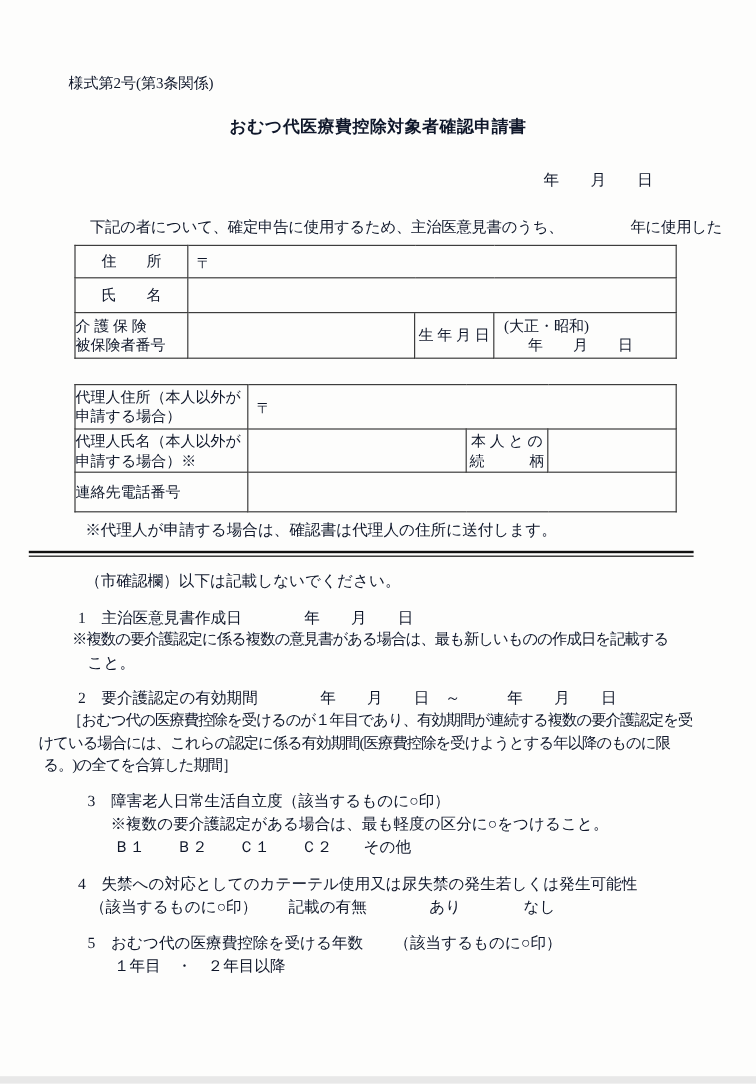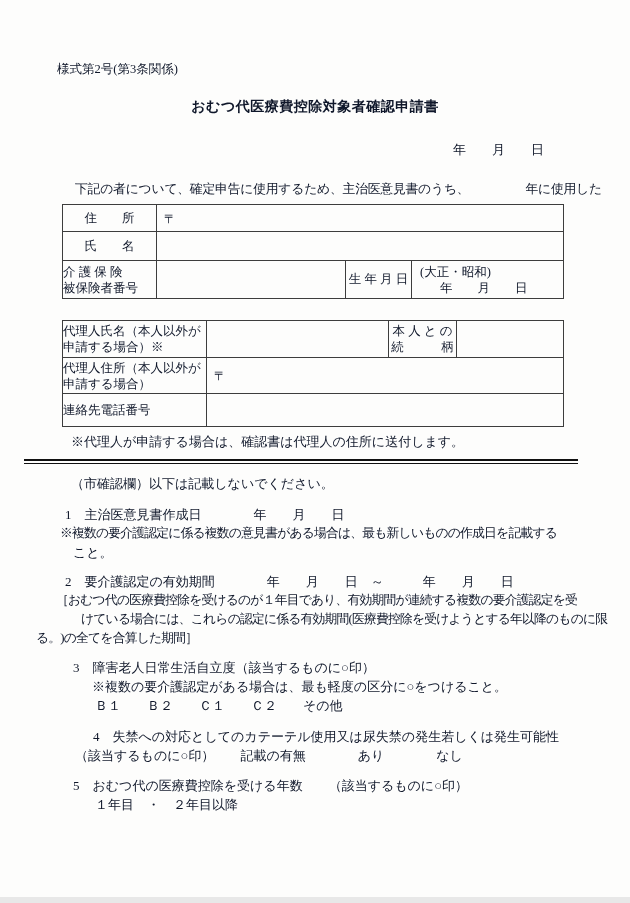--- a/index.html
+++ b/index.html
@@ -94,28 +94,28 @@
 
   <table class="frm t2">
     <colgroup>
         <col style="width:144px">
         <col style="width:182px">
         <col style="width:68px">
         <col style="width:107px">
       </colgroup>
     <tbody>
         <tr>
+      <td class="lab2"><div>代理人住所（本人以外が</div><div>申請する場合）</div></td>
+      <td class="val" colspan="3"><span class="yu">〒</span></td>
+    </tr>
+    <tr>
       <td class="lab2"><div>代理人氏名（本人以外が</div><div>申請する場合）※</div></td>
       <td class="val"></td>
       <td class="rel"><div>本 人 と の</div><div>続　　　柄</div></td>
       <td class="val"></td>
-    </tr>
-    <tr>
-      <td class="lab2"><div>代理人住所（本人以外が</div><div>申請する場合）</div></td>
-      <td class="val" colspan="3"><span class="yu">〒</span></td>
     </tr>
     <tr>
       <td class="lab2">連絡先電話番号</td>
       <td class="val" colspan="3"></td>
     </tr>
   </tbody>
     </table>
 
   <div class="agent-note">※代理人が申請する場合は、確認書は代理人の住所に送付します。</div>
 
@@ -125,32 +125,32 @@
 
   <div class="item" style="margin-top:13px">
     <div class="ln" style="padding-left:65px">1　主治医意見書作成日　　　　年　　月　　日</div>
     <div class="ln tight" style="padding-left:60px">※複数の要介護認定に係る複数の意見書がある場合は、最も新しいものの作成日を記載する</div>
     <div class="ln" style="padding-left:73px">こと。</div>
   </div>
 
   <div class="item" style="margin-top:10px">
     <div class="ln" style="padding-left:65px">2　要介護認定の有効期間　　　　年　　月　　日　～　　　年　　月　　日</div>
     <div class="ln tight" style="padding-left:56px">［おむつ代の医療費控除を受けるのが１年目であり、有効期間が連続する複数の要介護認定を受</div>
-    <div class="ln tight" style="padding-left:81px">けている場合には、これらの認定に係る有効期間(医療費控除を受けようとする年以降のものに限</div>
+    <div class="ln tight" style="padding-left:32px">けている場合には、これらの認定に係る有効期間(医療費控除を受けようとする年以降のものに限</div>
     <div class="ln tight" style="padding-left:36px">る。)の全てを合算した期間］</div>
   </div>
 
   <div class="item" style="margin-top:10px">
     <div class="ln" style="padding-left:73px">3　障害老人日常生活自立度（該当するものに○印）</div>
     <div class="ln" style="padding-left:92px">※複数の要介護認定がある場合は、最も軽度の区分に○をつけること。</div>
     <div class="ln" style="padding-left:95px">Ｂ１　　Ｂ２　　Ｃ１　　Ｃ２　　その他</div>
   </div>
 
   <div class="item" style="margin-top:12px">
-    <div class="ln" style="padding-left:93px">4　失禁への対応としてのカテーテル使用又は尿失禁の発生若しくは発生可能性</div>
+    <div class="ln" style="padding-left:65px">4　失禁への対応としてのカテーテル使用又は尿失禁の発生若しくは発生可能性</div>
     <div class="ln" style="padding-left:75px">（該当するものに○印）　　記載の有無　　　　あり　　　　なし</div>
   </div>
 
   <div class="item" style="margin-top:11px">
     <div class="ln" style="padding-left:73px">5　おむつ代の医療費控除を受ける年数　　（該当するものに○印）</div>
     <div class="ln" style="padding-left:95px">１年目　・　２年目以降</div>
   </div>
 
 </div>
 

